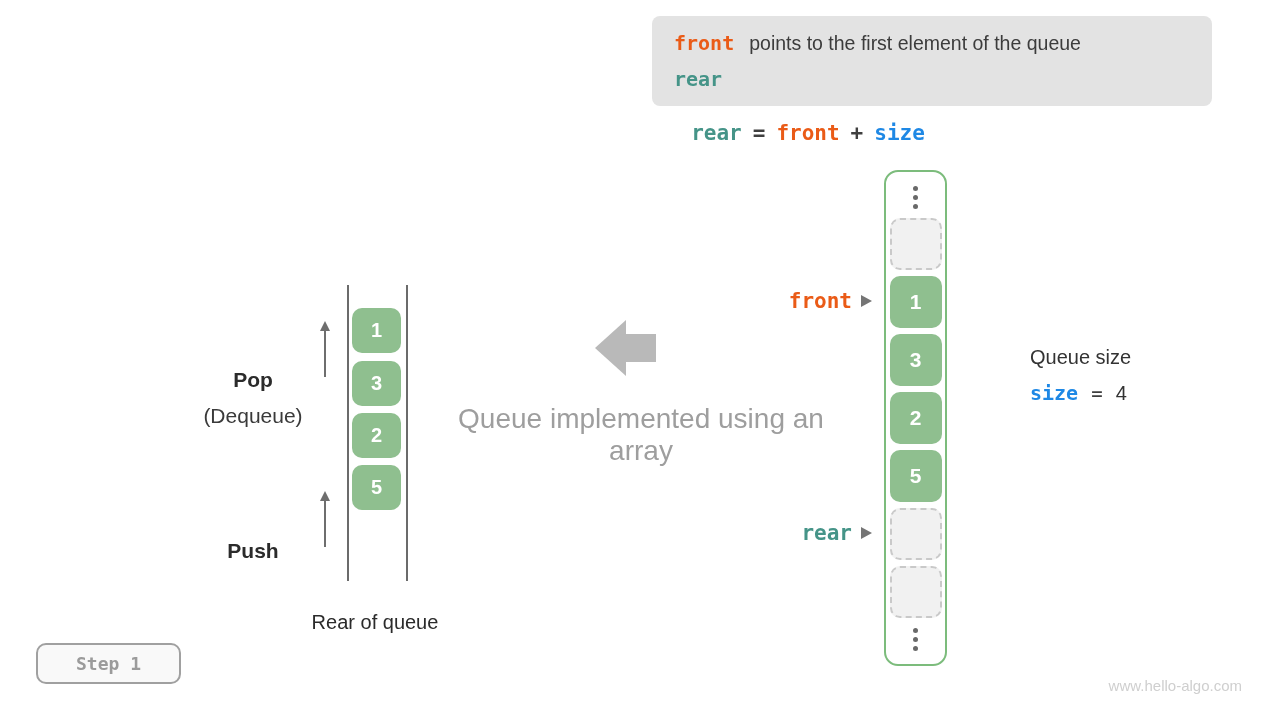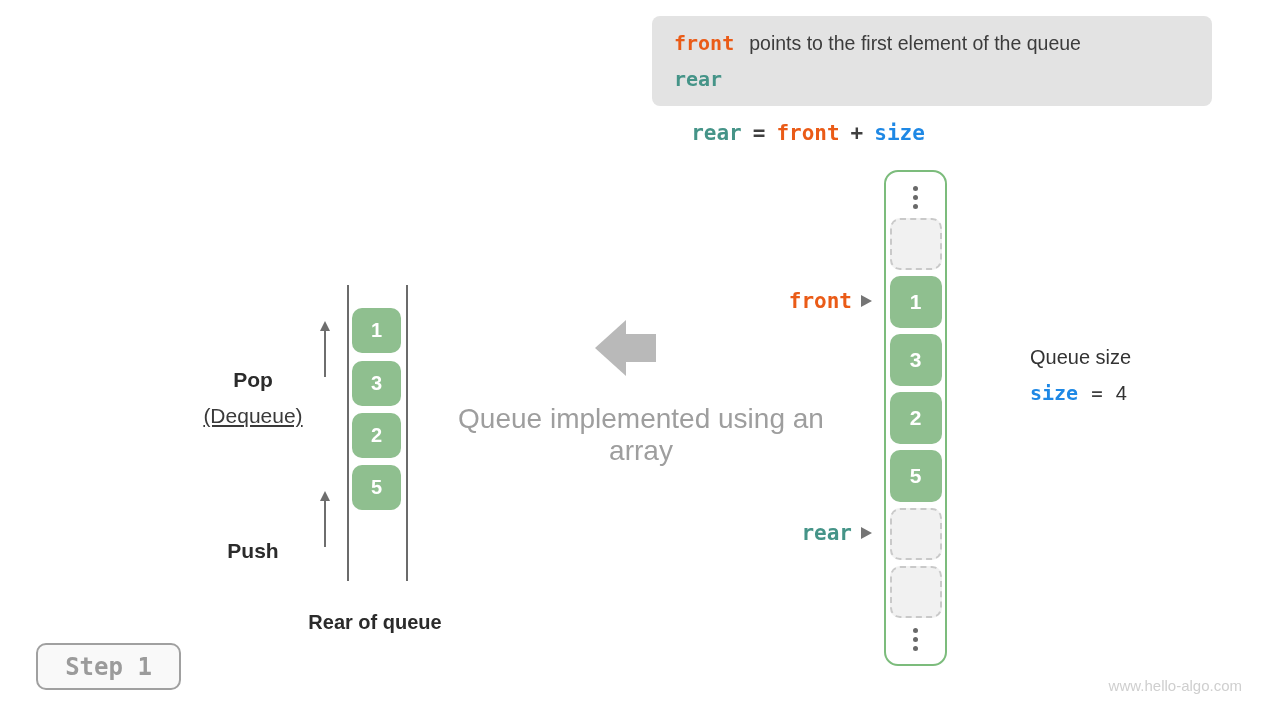--- a/index.html
+++ b/index.html
@@ -27,31 +27,31 @@
   }
   .tok-rear{color:#459488;}
   .tok-front{color:#ea5b17;}
   .tok-size{color:#1e88e5;}
   .tok-op{color:#3f3f3f;}
 
   
   .front-of-queue{position:absolute;left:275px;top:230px;width:200px;text-align:center;
     font-size:20px;font-weight:bold;color:#2b2b2b;}
   .rear-of-queue{position:absolute;left:275px;top:611px;width:200px;text-align:center;
-    font-size:20px;font-weight:bold;color:#2b2b2b;}
+    font-size:20px;font-weight:normal;color:#2b2b2b;}
   .channel-line{position:absolute;top:285px;width:1.5px;height:296px;background:#6b6b6b;}
   .channel-left{left:347px;}
   .channel-right{left:406px;}
   .lq-cell{
     position:absolute;left:352px;width:49px;height:45px;border-radius:10px;background:#8fbf8f;
     color:#fff;font-size:20px;font-weight:bold;display:flex;align-items:center;justify-content:center;
   }
   .op-label{position:absolute;left:183px;width:140px;text-align:center;color:#2b2b2b;margin-top:32px;}
   .op-title{font-size:21px;font-weight:bold;line-height:36px;}
-  .op-sub{font-size:21px;font-weight:normal;color:#3a3a3a;line-height:36px;white-space:nowrap;text-decoration:underline;}
+  .op-sub{font-size:21px;font-weight:normal;color:#3a3a3a;line-height:36px;white-space:nowrap;}
   .pop-label{top:330px;}
   .push-label{top:501px;}
   .varrow{position:absolute;left:324px;width:2px;background:#6e6e6e;}
   .varrow::before{content:"";position:absolute;top:-9px;left:-4px;width:0;height:0;
     border-left:5px solid transparent;border-right:5px solid transparent;border-bottom:10px solid #6e6e6e;}
   .pop-arrow{top:330px;height:47px;}
   .push-arrow{top:500px;height:47px;}
 
   
   .block-arrow{position:absolute;left:595px;top:320px;width:61px;height:56px;}
@@ -85,24 +85,24 @@
 
   
   .queue-size{position:absolute;left:1030px;top:344px;}
   .qs-label{font-size:20px;color:#333;line-height:26px;}
   .qs-line2{margin-top:11px;display:flex;align-items:baseline;gap:13px;font-size:20px;color:#333;}
   .qs-code{font-family:"DejaVu Sans Mono",monospace;font-weight:bold;color:#1e88e5;font-size:20px;}
   .qs-eq{font-family:"DejaVu Sans Mono",monospace;color:#3f3f3f;font-size:19px;}
 
   
   .step-badge{
-    position:absolute;left:36px;top:643px;width:145px;height:47px;box-sizing:border-box;
+    position:absolute;left:36px;top:643px;width:145px;height:41px;box-sizing:border-box;
     border:2px solid #a0a0a0;border-radius:10px;background:#f9f9f9;
     display:flex;align-items:center;justify-content:center;
-    font-family:"DejaVu Sans Mono",monospace;font-weight:bold;font-size:24px;color:#9b9b9b;
+    font-family:"DejaVu Sans Mono",monospace;font-weight:bold;font-size:18px;color:#9b9b9b;
   }
   .watermark{position:absolute;right:38px;top:677px;
     font-family:Liberation Sans, sans-serif;font-size:15px;color:#cfcfcf;}
 </style>
 </head>
 <body>
 
 <div id="stage">
 
   <div class="info-box">

